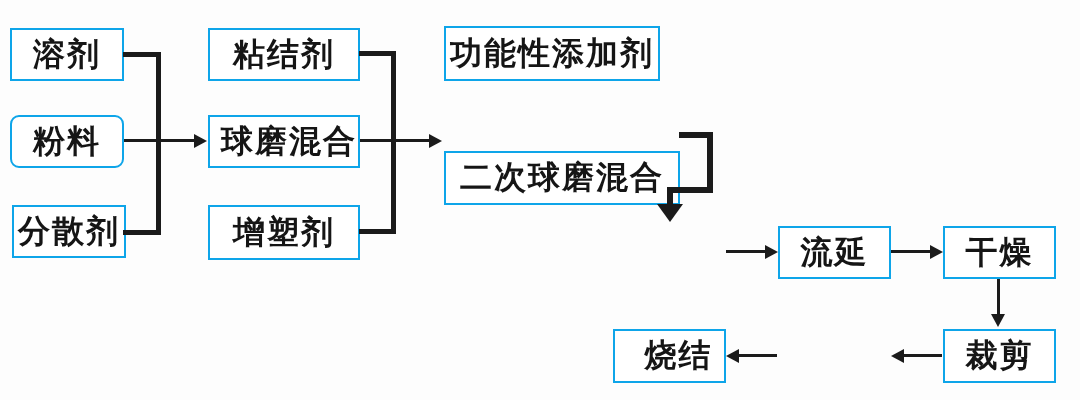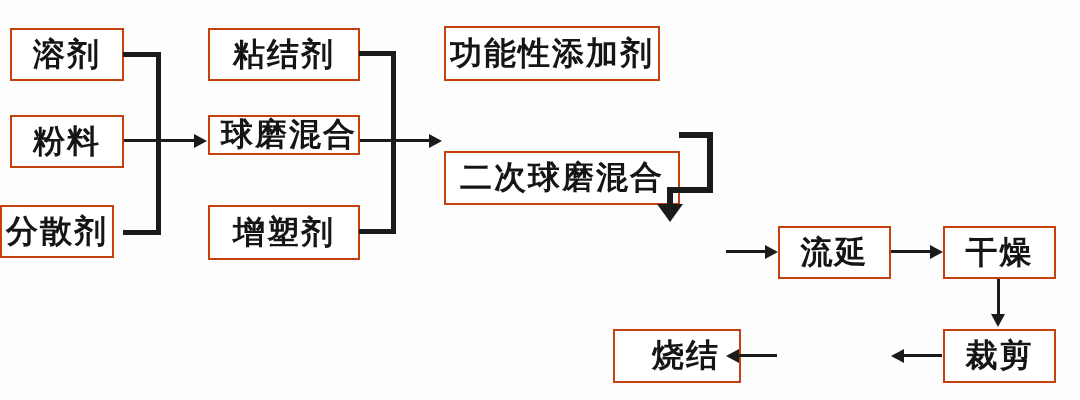--- a/index.html
+++ b/index.html
@@ -6,49 +6,49 @@
   .canvas{
     position:relative;
     width:1080px;height:400px;
     background:#fdfdfd;
     font-family:"Liberation Sans","DejaVu Sans",sans-serif;
     overflow:hidden;
   }
   .node{
     position:absolute;
     box-sizing:border-box;
-    border:2px solid #c2410c;
+    border:2px solid #0ea5e9;
     background:#ffffff;
     display:flex;align-items:center;justify-content:center;
     font-weight:bold;
     font-size:32px;
     color:#151515;
     letter-spacing:2px;
     white-space:nowrap;
   }
   .seg{position:absolute;background:#1b1b1b;}
   .tri{position:absolute;width:0;height:0;}
   .tri-right{border-top:7px solid transparent;border-bottom:7px solid transparent;border-left:13px solid #1b1b1b;}
   .tri-left{border-top:7px solid transparent;border-bottom:7px solid transparent;border-right:13px solid #1b1b1b;}
   .tri-down{border-left:7px solid transparent;border-right:7px solid transparent;border-top:13px solid #1b1b1b;}
   .tri-down-big{border-left:13px solid transparent;border-right:13px solid transparent;border-top:18px solid #1b1b1b;}
 
   
   .n-solvent{left:10px;top:28px;width:114px;height:53px;}
-  .n-powder{left:10px;top:115px;width:114px;height:53px;}
-  .n-dispersant{left:0;top:205px;width:114px;height:53px;}
+  .n-powder{left:10px;top:115px;width:114px;height:53px;border-radius:9px;}
+  .n-dispersant{left:12px;top:205px;width:114px;height:53px;}
   .n-binder{left:208px;top:28px;width:152px;height:53px;}
-  .n-ball-milling{left:208px;top:115px;width:152px;height:40px;padding-left:10px;}
+  .n-ball-milling{left:208px;top:115px;width:152px;height:53px;padding-left:10px;}
   .n-plasticizer{left:208px;top:205px;width:152px;height:55px;}
   .n-functional-additives{left:444px;top:26px;width:216px;height:55px;}
   .n-secondary-ball-milling{left:444px;top:114px;width:236px;height:54px;margin-top:37px;}
   .n-sieving{left:613px;top:226px;width:113px;height:53px;}
   .n-tape-casting{left:778px;top:226px;width:113px;height:53px;text-align:right;}
   .n-drying{left:943px;top:226px;width:113px;height:53px;}
-  .n-sintering{left:613px;top:329px;width:128px;height:54px;padding-left:18px;}
+  .n-sintering{left:613px;top:329px;width:113px;height:54px;padding-left:18px;}
   .n-debinding{left:778px;top:329px;width:113px;height:54px;}
   .n-cutting{left:943px;top:329px;width:113px;height:54px;}
 </style>
 </head>
 <body>
 
 <div class="canvas">
 
   <div class="node n-solvent">溶剂</div>
   <div class="node n-powder">粉料</div>

